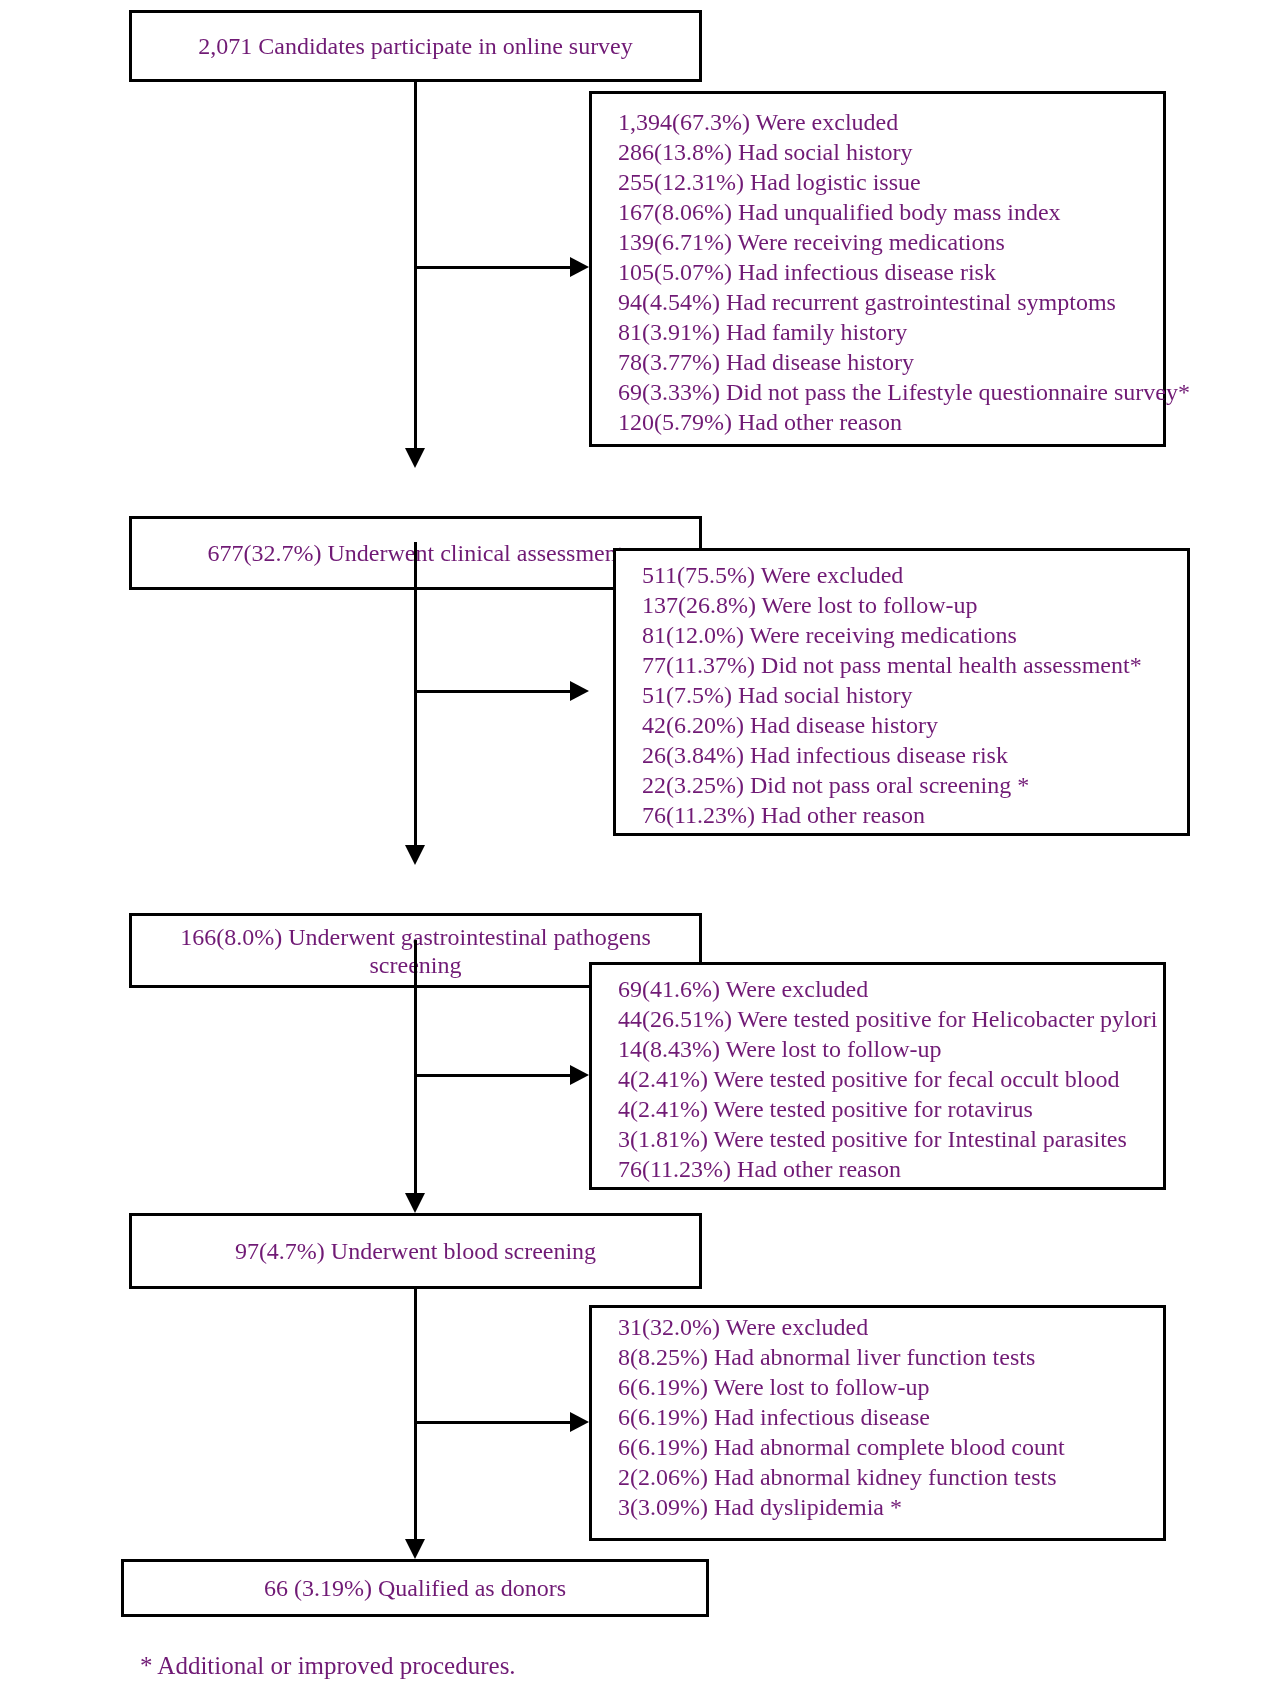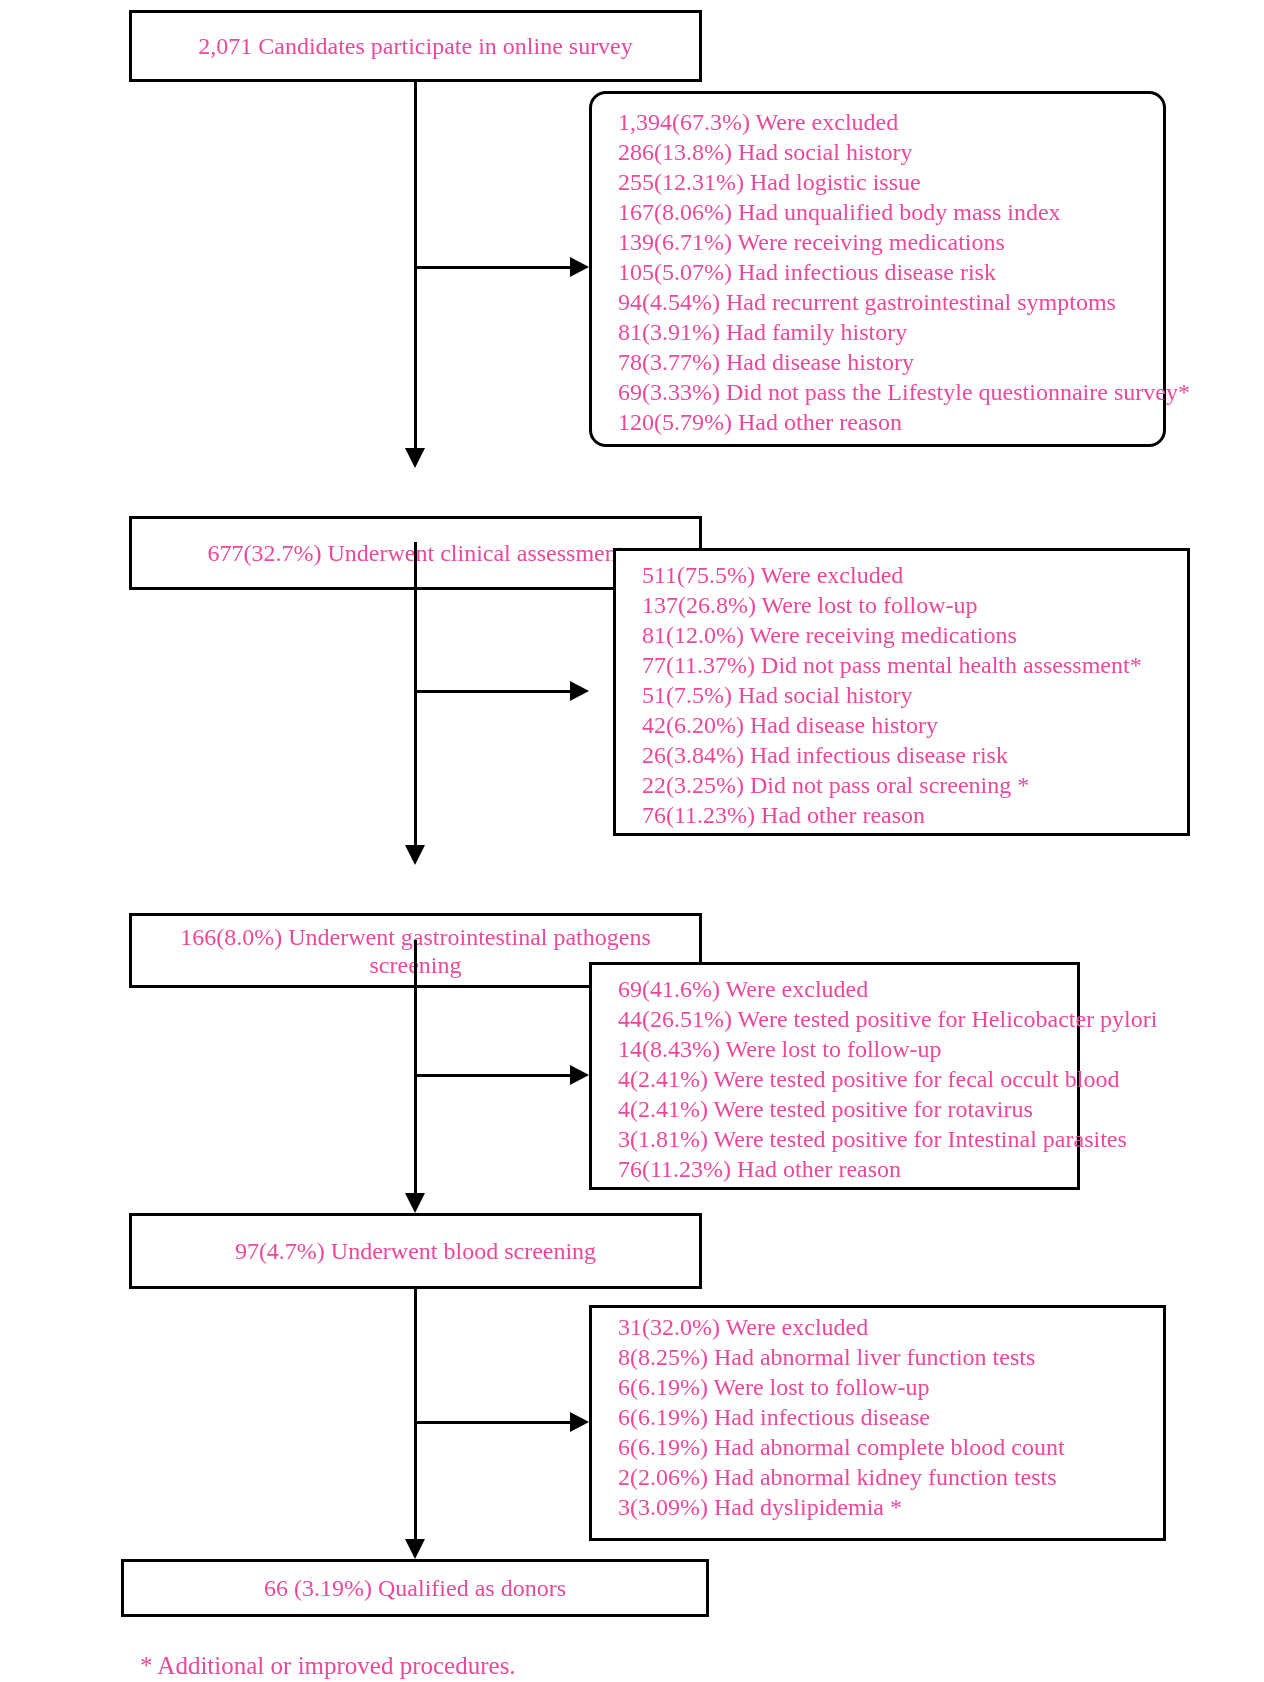--- a/index.html
+++ b/index.html
@@ -6,21 +6,21 @@
     margin: 0;
     padding: 0;
     background: #ffffff;
   }
   .canvas {
     position: relative;
     width: 1264px;
     height: 1682px;
     background: #ffffff;
     font-family: "Liberation Serif", serif;
-    color: #ec4899;
+    color: #701a75;
     overflow: hidden;
   }
   .node {
     position: absolute;
     box-sizing: border-box;
     border: 3px solid #000;
     background: #fff;
     display: flex;
     align-items: center;
     justify-content: center;
@@ -72,23 +72,23 @@
     font-size: 25px;
   }
 
   
   #box-survey   { left: 129px; top: 10px;   width: 573px; height: 72px; }
   #box-clinical { left: 129px; top: 468px;  width: 573px; height: 74px; margin-top: 48px; }
   #box-gi       { left: 129px; top: 865px;  width: 573px; height: 75px; margin-top: 48px; }
   #box-blood    { left: 129px; top: 1213px; width: 573px; height: 76px; }
   #box-donors   { left: 121px; top: 1559px; width: 588px; height: 58px; }
 
-  #excl-1 { left: 589px; top: 91px;   width: 577px; height: 356px; padding: 13px 0; line-height: 30px; border-radius: 17px; }
+  #excl-1 { left: 589px; top: 91px;   width: 577px; height: 356px; padding: 13px 0; line-height: 30px; }
   #excl-2 { left: 589px; top: 548px;  width: 577px; height: 288px; padding: 9px 0;  line-height: 30px; margin-left: 24px; }
-  #excl-3 { left: 589px; top: 962px;  width: 491px; height: 228px; padding: 9px 0;  line-height: 30px; }
+  #excl-3 { left: 589px; top: 962px;  width: 577px; height: 228px; padding: 9px 0;  line-height: 30px; }
   #excl-4 { left: 589px; top: 1305px; width: 577px; height: 236px; padding: 4px 0; line-height: 30px; }
 
   #vline-1 { left: 414px; top: 82px;   height: 368px; }
   #vhead-1 { left: 405px; top: 448px; }
   #vline-2 { left: 414px; top: 542px;  height: 305px; }
   #vhead-2 { left: 405px; top: 845px; }
   #vline-3 { left: 414px; top: 940px;  height: 255px; }
   #vhead-3 { left: 405px; top: 1193px; }
   #vline-4 { left: 414px; top: 1289px; height: 252px; }
   #vhead-4 { left: 405px; top: 1539px; }

